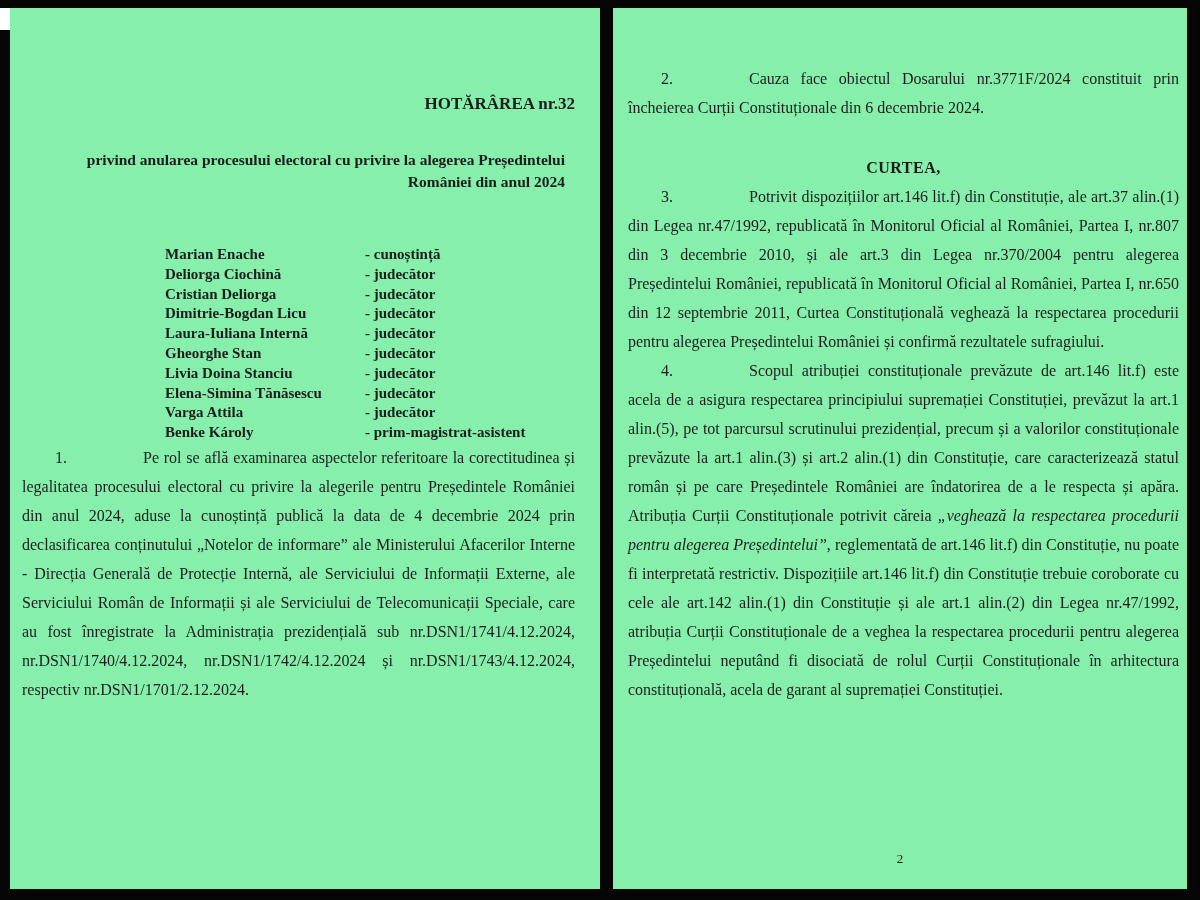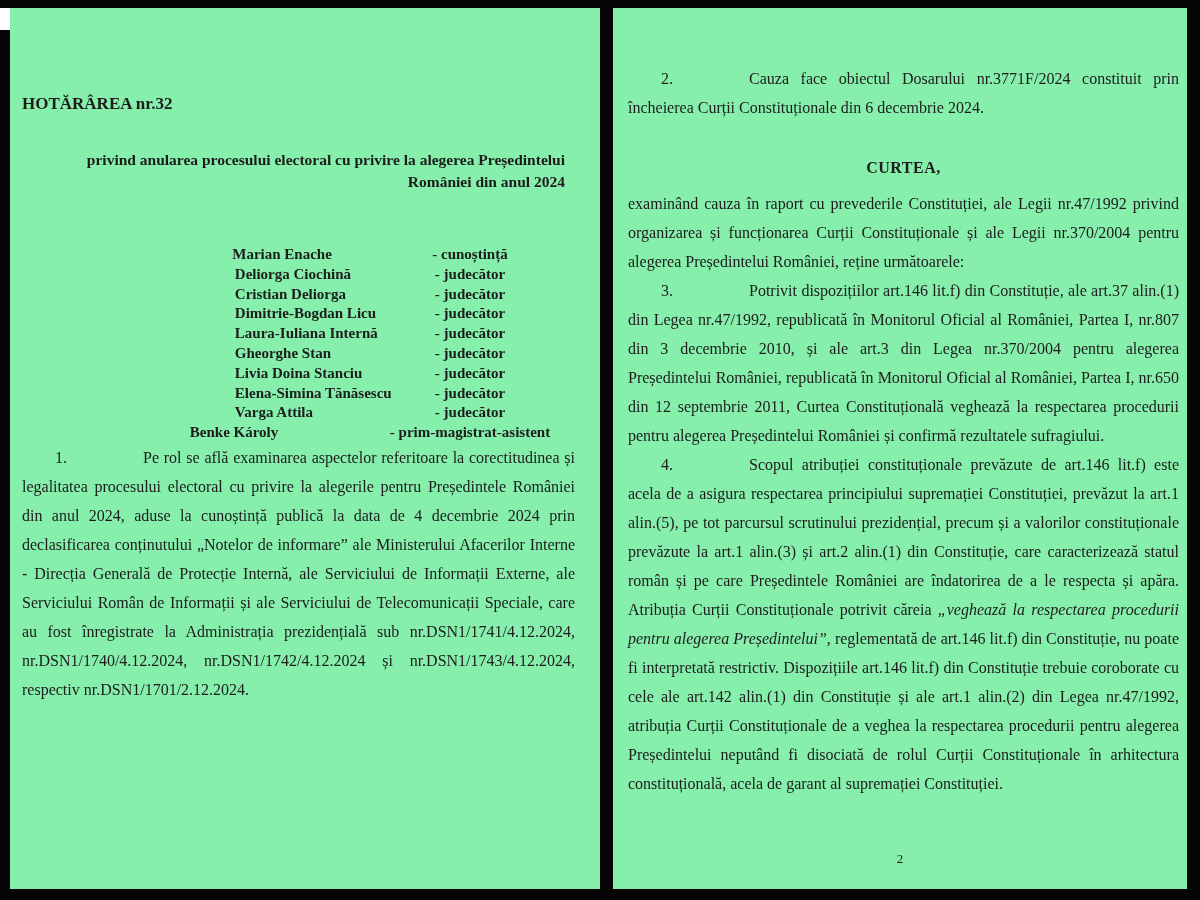--- a/index.html
+++ b/index.html
@@ -27,41 +27,41 @@
     position: absolute;
     top: 8px;
     background: #86efac;
     box-sizing: border-box;
   }
   .page-left  { left: 10px;  width: 590px; height: 881px; padding: 0 25px 0 12px; }
   .page-right { left: 613px; width: 574px; height: 881px; padding: 0 8px 0 15px; }
 
   .doc-title {
     margin-top: 84px;
-    text-align: left;
+    text-align: right;
     font-weight: bold;
     font-size: 17px;
     line-height: 24px;
   }
   .doc-subtitle {
     margin-top: 33px;
     text-align: right;
     font-weight: bold;
     font-size: 15.5px;
     line-height: 22px;
     padding: 0 10px;
   }
   .judges {
     margin-top: 52px;
     margin-left: 143px;
     font-weight: bold;
     font-size: 15px;
     line-height: 19.8px;
   }
-  .judge-row { display: flex; justify-content: center; }
+  .judge-row { display: flex; }
   .judge-name { width: 200px; }
   .judge-role { white-space: nowrap; }
 
   .body-para {
     margin: 0;
     font-size: 16px;
     line-height: 29px;
     text-align: justify;
     text-indent: 33px;
   }
@@ -152,21 +152,20 @@
   <p class="body-para para-first"><span class="pnum">1.</span><span>Pe rol se află examinarea aspectelor referitoare la corectitudinea și legalitatea procesului electoral cu privire la alegerile pentru Președintele României din anul 2024, aduse la cunoștință publică la data de 4 decembrie 2024 prin declasificarea conținutului „Notelor de informare” ale Ministerului Afacerilor Interne - Direcția Generală de Protecție Internă, ale Serviciului de Informații Externe, ale Serviciului Român de Informații și ale Serviciului de Telecomunicații Speciale, care au fost înregistrate la Administrația prezidențială sub nr.DSN1/1741/4.12.2024, nr.DSN1/1740/4.12.2024, nr.DSN1/1742/4.12.2024 și nr.DSN1/1743/4.12.2024, respectiv nr.DSN1/1701/2.12.2024.</span></p>
 
 </div>
 
 <div class="page page-right">
 
   <p class="body-para r-para2"><span class="pnum">2.</span><span>Cauza face obiectul Dosarului nr.3771F/2024 constituit prin încheierea Curții Constituționale din 6 decembrie 2024.</span></p>
 
   <div class="court-heading">CURTEA,</div>
 
-  <p class="body-para r-examining">examinând cauza în raport cu prevederile Constituției, ale Legii nr.47/1992 privind organizarea și funcționarea Curții Constituționale și ale Legii nr.370/2004 pentru alegerea Președintelui României, reține următoarele:</p>
 
   <p class="body-para"><span class="pnum">3.</span><span>Potrivit dispozițiilor art.146 lit.f) din Constituție, ale art.37 alin.(1) din Legea nr.47/1992, republicată în Monitorul Oficial al României, Partea I, nr.807 din 3 decembrie 2010, și ale art.3 din Legea nr.370/2004 pentru alegerea Președintelui României, republicată în Monitorul Oficial al României, Partea I, nr.650 din 12 septembrie 2011, Curtea Constituțională veghează la respectarea procedurii pentru alegerea Președintelui României și confirmă rezultatele sufragiului.</span></p>
 
   <p class="body-para"><span class="pnum">4.</span><span>Scopul atribuției constituționale prevăzute de art.146 lit.f) este acela de a asigura respectarea principiului supremației Constituției, prevăzut la art.1 alin.(5), pe tot parcursul scrutinului prezidențial, precum și a valorilor constituționale prevăzute la art.1 alin.(3) și art.2 alin.(1) din Constituție, care caracterizează statul român și pe care Președintele României are îndatorirea de a le respecta și apăra. Atribuția Curții Constituționale potrivit căreia </span><span class="quote-italic">„veghează la respectarea procedurii pentru alegerea Președintelui”</span><span>, reglementată de art.146 lit.f) din Constituție, nu poate fi interpretată restrictiv. Dispozițiile art.146 lit.f) din Constituție trebuie coroborate cu cele ale art.142 alin.(1) din Constituție și ale art.1 alin.(2) din Legea nr.47/1992, atribuția Curții Constituționale de a veghea la respectarea procedurii pentru alegerea Președintelui neputând fi disociată de rolul Curții Constituționale în arhitectura constituțională, acela de garant al supremației Constituției.</span></p>
 
   <div class="page-number">2</div>
 
 </div>
 
 </body></html>

